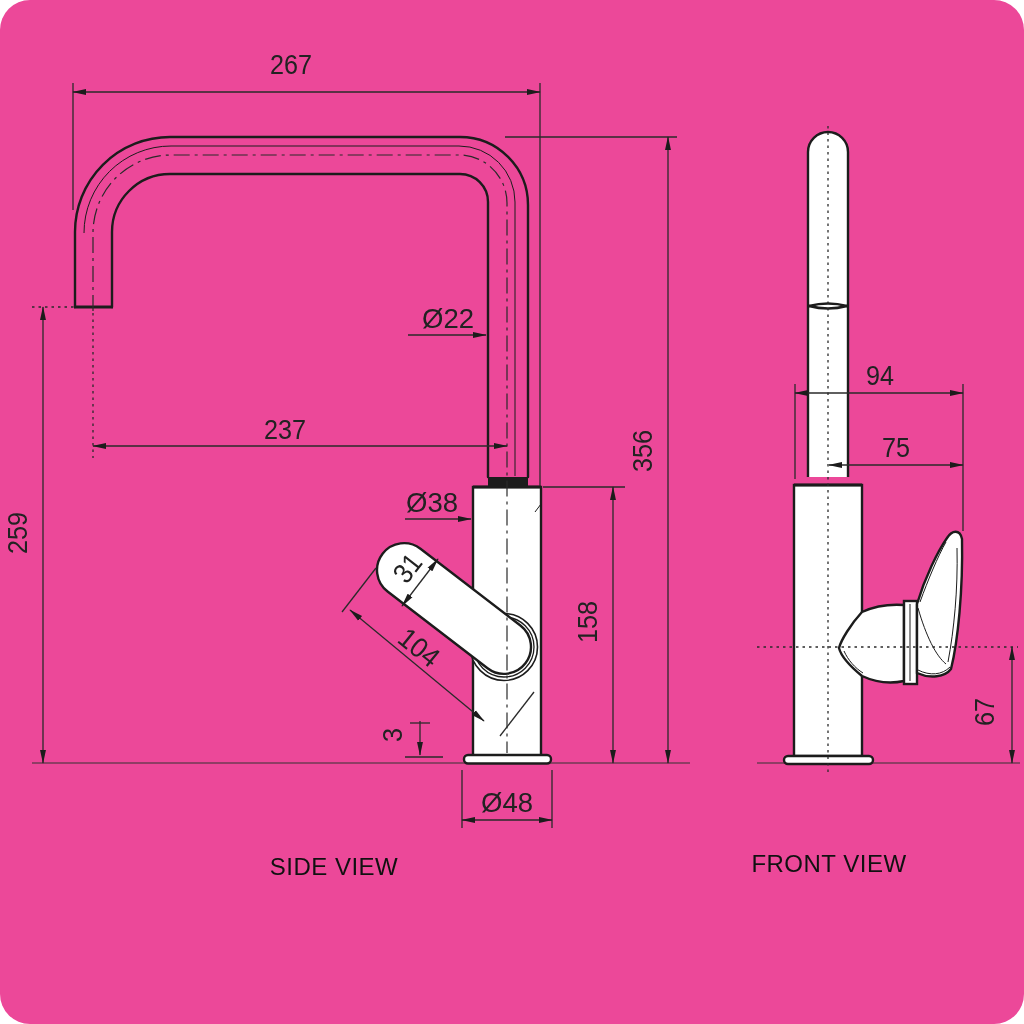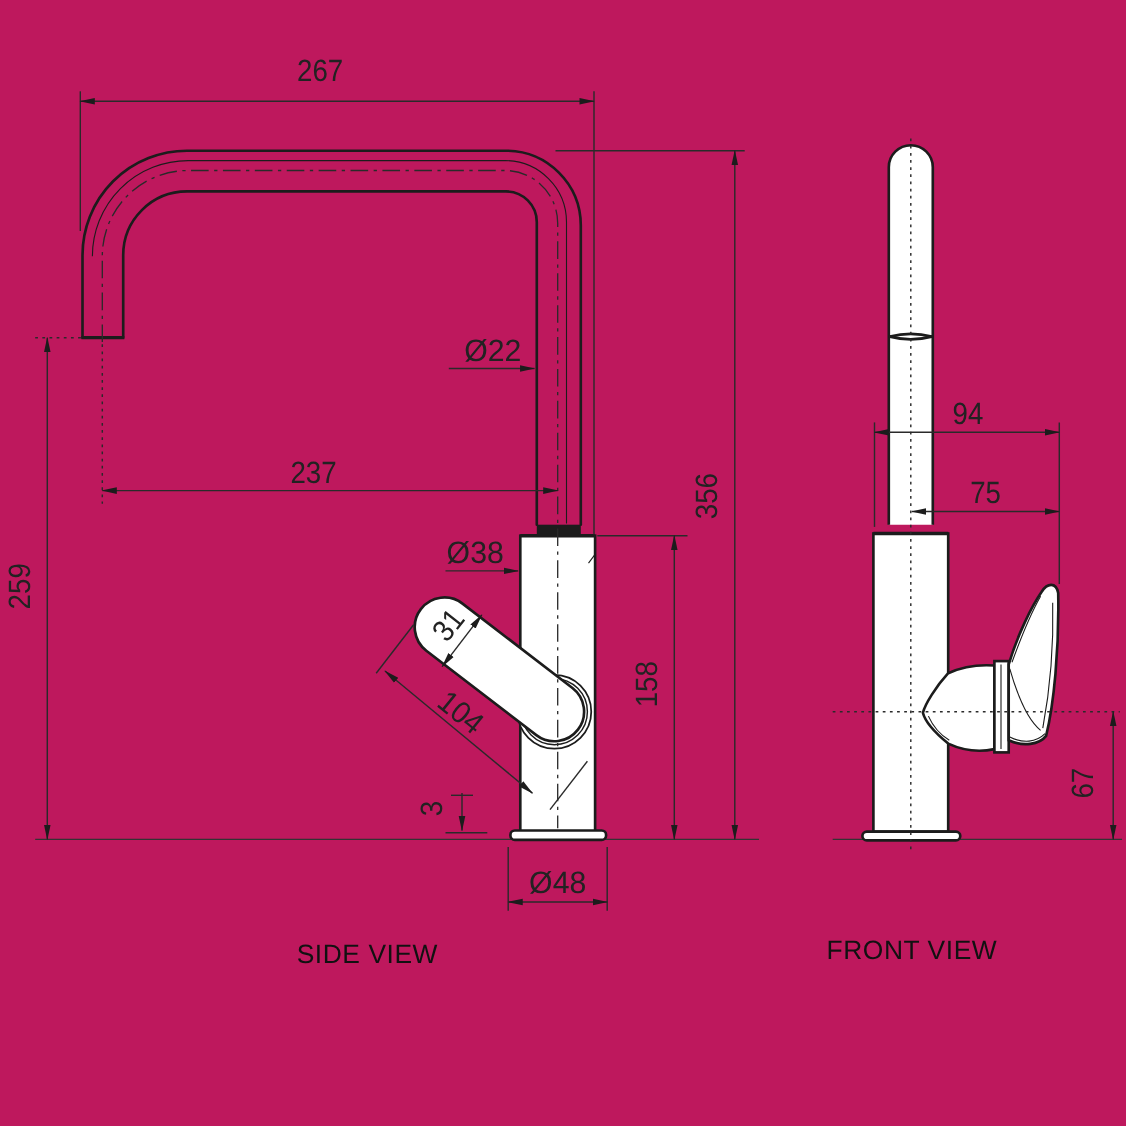--- a/index.html
+++ b/index.html
@@ -1,16 +1,16 @@
 <!DOCTYPE html>
 <html><head>
 <meta charset="utf-8">
 <style>
   html,body{margin:0;padding:0;background:#ffffff;}
-  .page{width:1024px;height:1024px;background:#be185d;position:relative;overflow:hidden;}
+  .page{width:1024px;height:1024px;background:#ec4899;position:relative;overflow:hidden;border-radius:30px;}
   svg{display:block;}
   text{font-family:"Liberation Sans", sans-serif;fill:#222222;}
   .dim{font-size:28px;}
   .viewlabel{font-size:24px;letter-spacing:0.5px;fill:#111111;}
   .obj{stroke:#1c1c1c;stroke-width:2.4;fill:none;stroke-linecap:round;}
   .objfill{stroke:#1c1c1c;stroke-width:2.4;fill:#ffffff;}
   .objthin{stroke:#1c1c1c;stroke-width:1;fill:none;}
   .thinline{stroke:#333333;stroke-width:1.2;fill:none;}
   .dimline{stroke:#2a2a2a;stroke-width:1.3;fill:none;}
   .dotted{stroke:#2a2a2a;stroke-width:1.3;fill:none;stroke-dasharray:2.5 4;}

